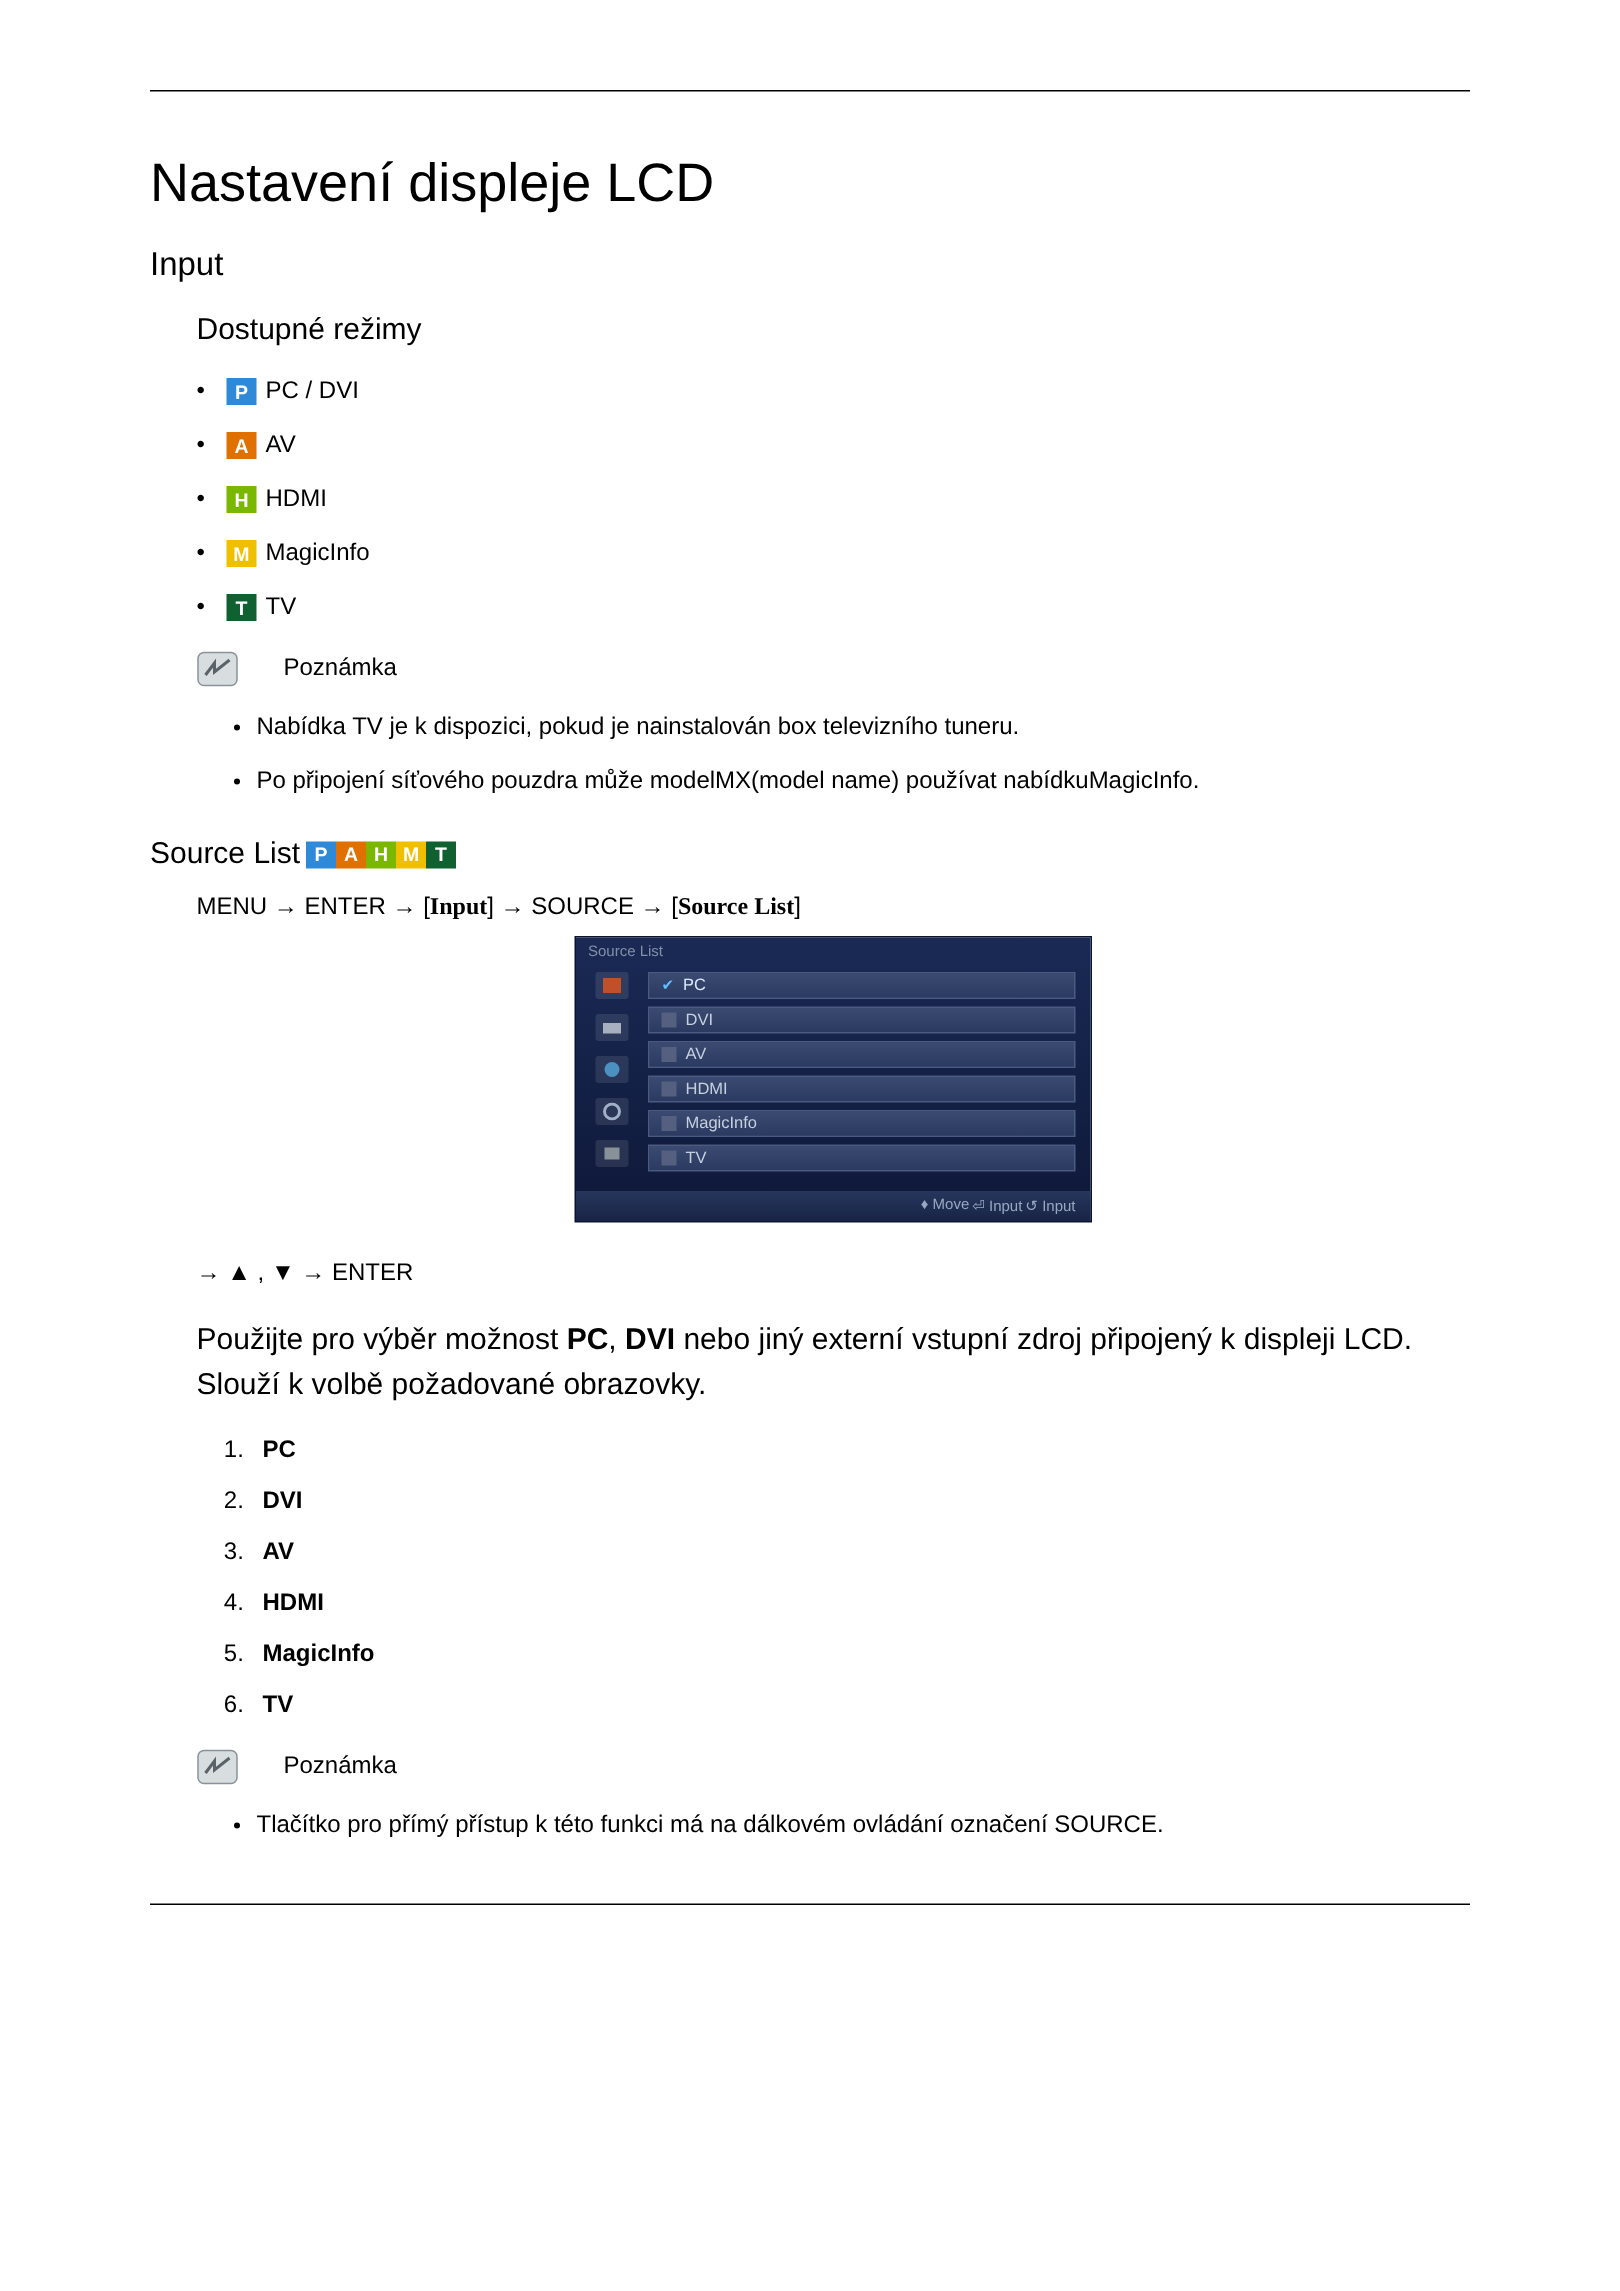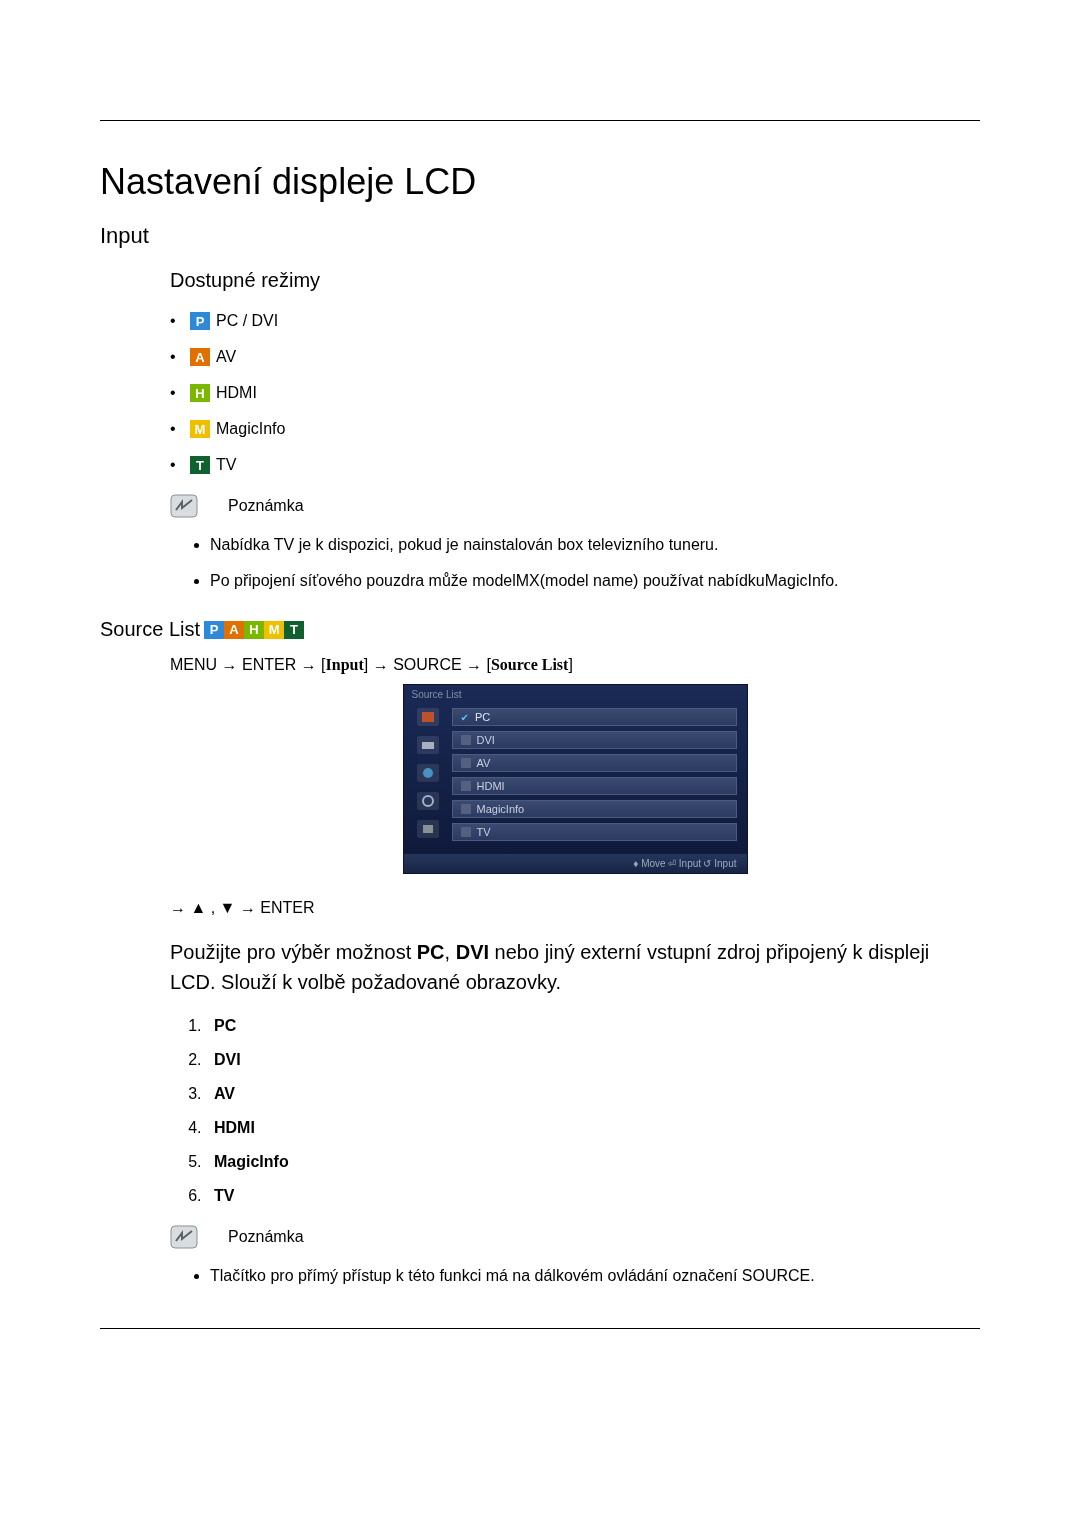--- a/index.html
+++ b/index.html
@@ -5,21 +5,21 @@
   * { box-sizing: border-box; }
   body {
     margin: 0;
     padding: 0;
     background: #fff;
     font-family: Arial, Helvetica, sans-serif;
     color: #000;
     width: 1080px;
   }
   .page {
-    padding: 120px 100px 60px 100px;
+    padding: 60px 100px 60px 100px;
   }
   hr.rule {
     border: none;
     border-top: 1px solid #000;
     margin: 0 0 40px 0;
   }
   hr.rule-bottom {
     border: none;
     border-top: 1px solid #000;
     margin: 40px 0 0 0;
@@ -27,21 +27,21 @@
   h1.page-title {
     font-size: 36px;
     font-weight: normal;
     margin: 0 0 20px 0;
   }
   h2.section {
     font-size: 22px;
     font-weight: normal;
     margin: 10px 0 20px 0;
   }
-  .indent1 { margin-left: 70px; }
+  .indent1 { margin-left: 31px; }
   h3.subsection {
     font-size: 20px;
     font-weight: normal;
     margin: 0 0 20px 0;
   }
   ul.modes {
     list-style: none;
     padding: 0;
     margin: 0 0 20px 0;
   }

